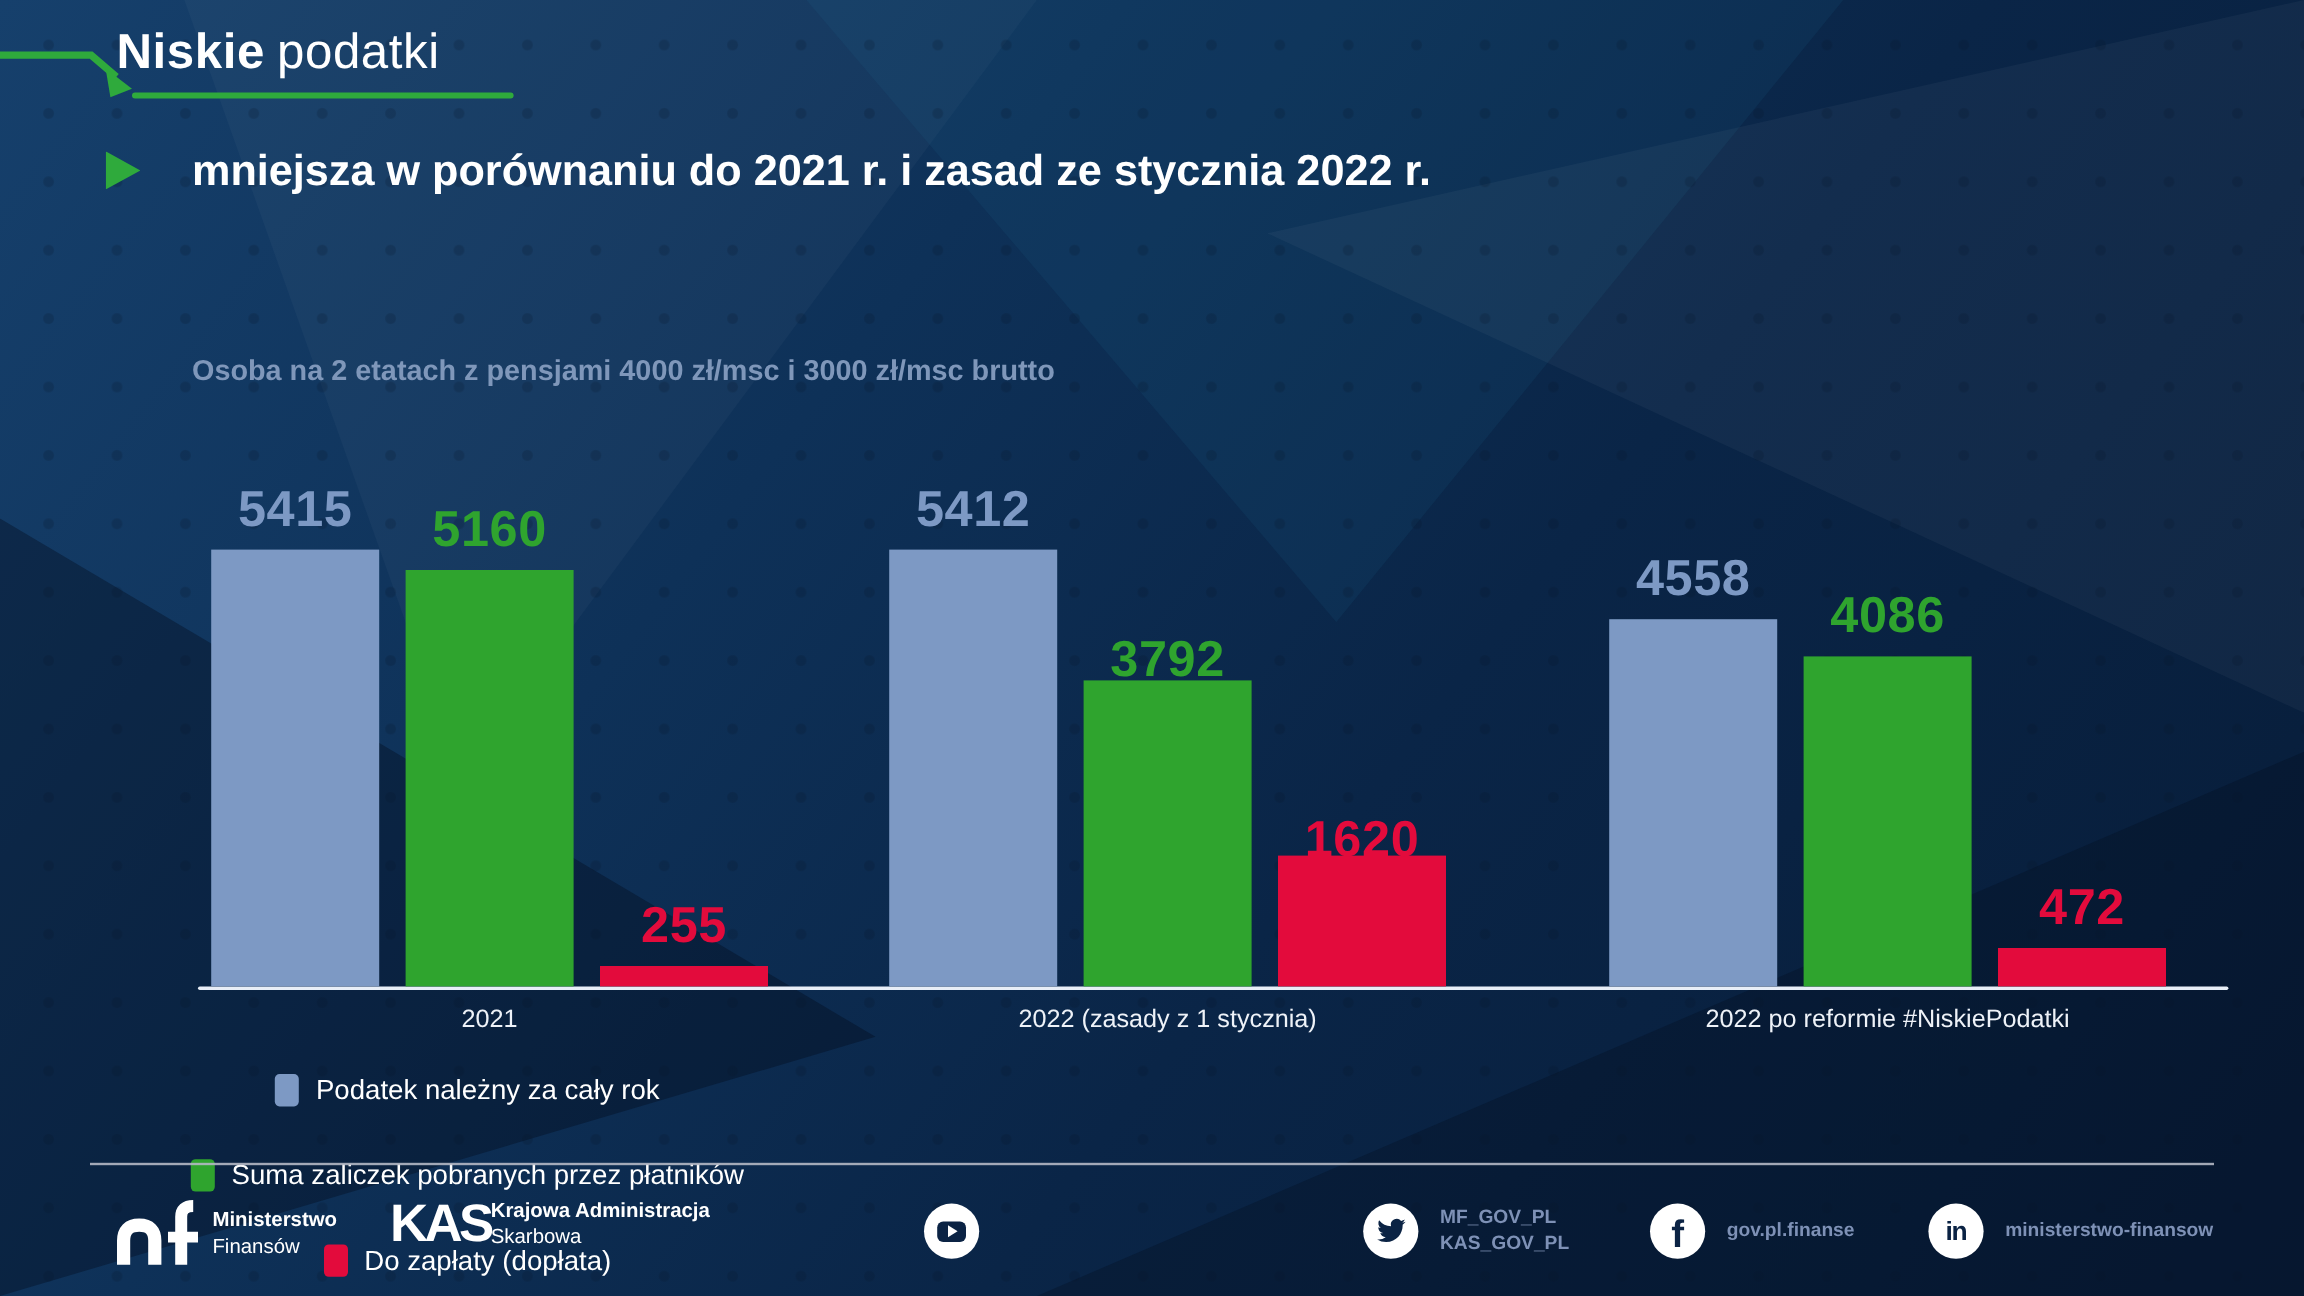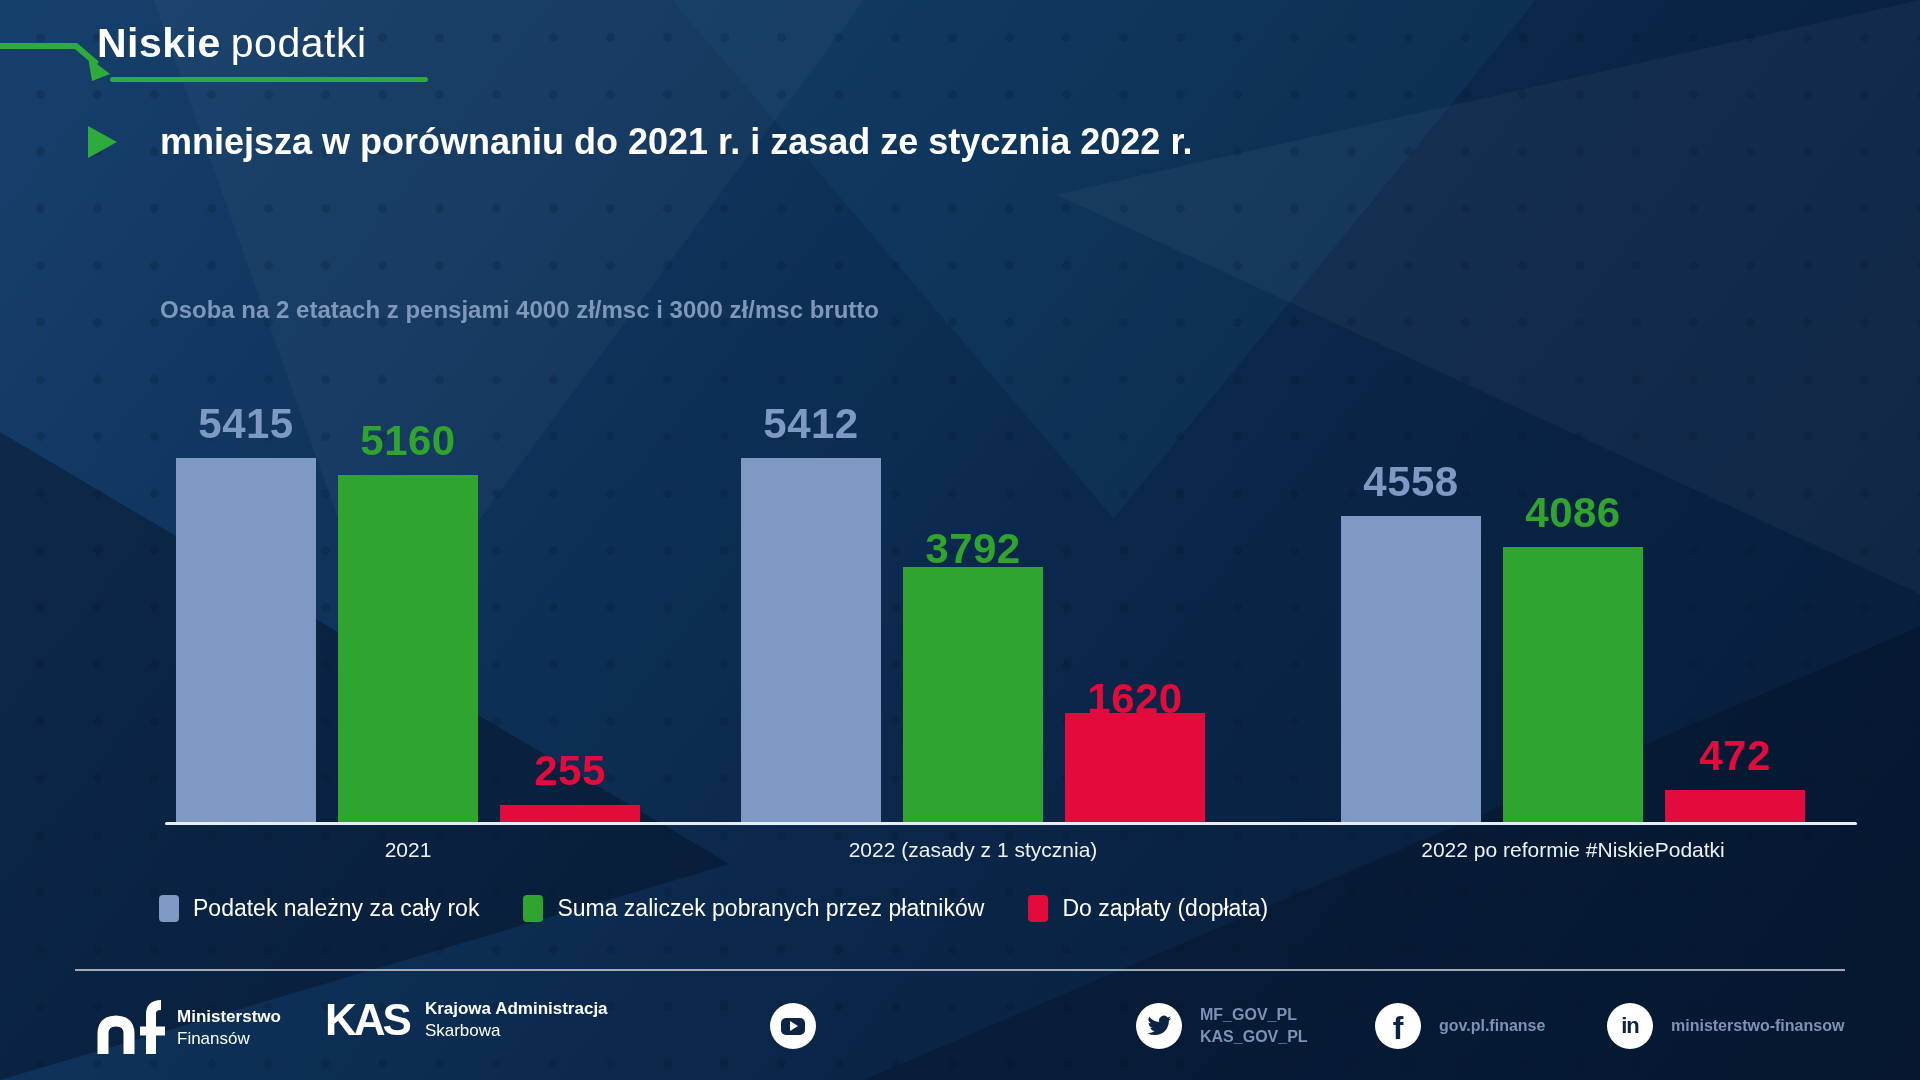--- a/index.html
+++ b/index.html
@@ -27,21 +27,21 @@
     clip-path:polygon(0 0,100% 50%,0 100%);}
   .headline{position:absolute;left:160px;top:118px;color:#fff;font-weight:700;font-size:36px;line-height:48px;white-space:nowrap;}
   .headline .green{color:#4eb351;}
   .subtitle{position:absolute;left:160px;top:296px;color:#7f97ba;font-weight:700;font-size:24px;white-space:nowrap;}
 
   
   .axis-line{position:absolute;left:165px;top:822px;width:1692px;height:3px;background:#e8eef7;border-radius:2px;}
   .bar{position:absolute;}
   .bar-value{position:absolute;font-size:42px;font-weight:800;text-align:center;letter-spacing:.5px;}
   .cat-label{position:absolute;top:838px;color:#eef2f8;font-size:21px;text-align:center;}
-  .legend{position:absolute;left:159px;top:895px;display:flex;align-items:center;gap:44px;}
+  .legend{position:absolute;left:159px;top:895px;display:flex;align-items:center;gap:44px;flex-direction:column;}
   .legend-item{display:flex;align-items:center;}
   .legend-swatch{width:20px;height:27px;border-radius:4px;margin-right:14px;flex:none;}
   .legend-label{color:#fff;font-size:23px;white-space:nowrap;}
 
   
   .divider{position:absolute;left:75px;top:969px;width:1770px;height:2px;background:#b4b8c4;opacity:.9;}
   .flogo{position:absolute;display:flex;align-items:center;}
   .ftext{color:#fff;font-size:17px;line-height:22px;white-space:nowrap;}
   .ftext .b{font-weight:700;}
   .kas-glyph{font-weight:800;font-size:44px;color:#fff;letter-spacing:-3px;line-height:1;}
@@ -126,21 +126,21 @@
       <path d="M45 33 h25" stroke="#fff" stroke-width="9"></path>
     </svg>
     <div class="ftext" style="margin-left:12px;">
       <div class="b">Ministerstwo</div>
       <div>Finansów</div>
     </div>
   </div>
 
   <div class="flogo" style="left:325px;top:998px;">
     <div class="kas-glyph">KAS</div>
-    <div class="ftext" style="margin-left:16px;">
+    <div class="ftext" style="margin-left:0;">
       <div class="b">Krajowa Administracja</div>
       <div>Skarbowa</div>
     </div>
   </div>
 
   <div class="flogo" style="left:770px;top:1003px;">
     <div class="circle">
         <div class="yt-box">
           <div class="yt-tri"></div>
         </div>

